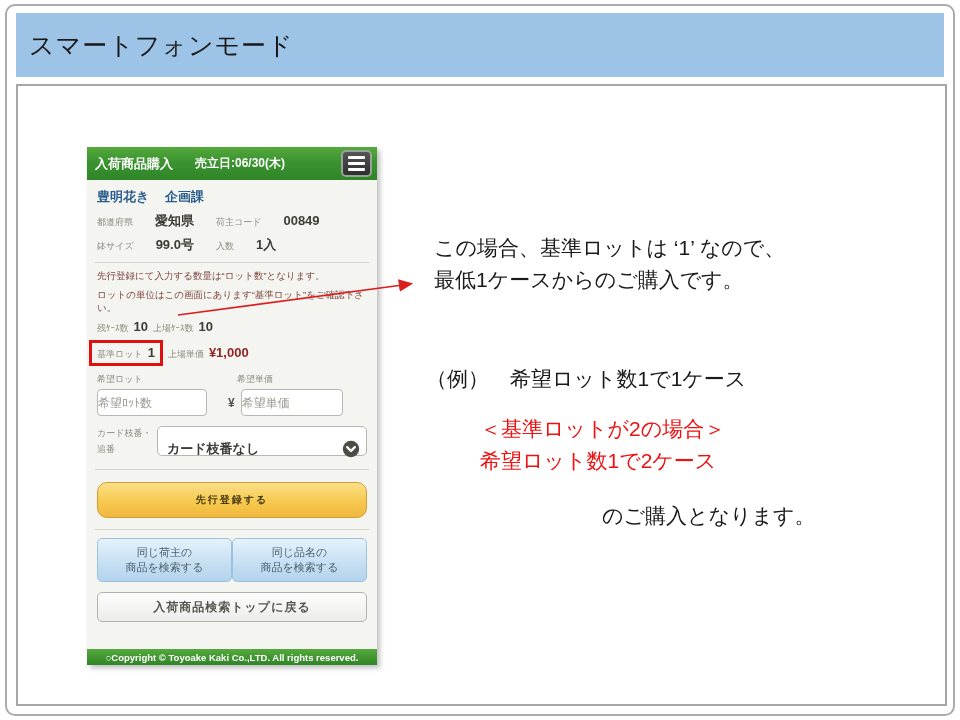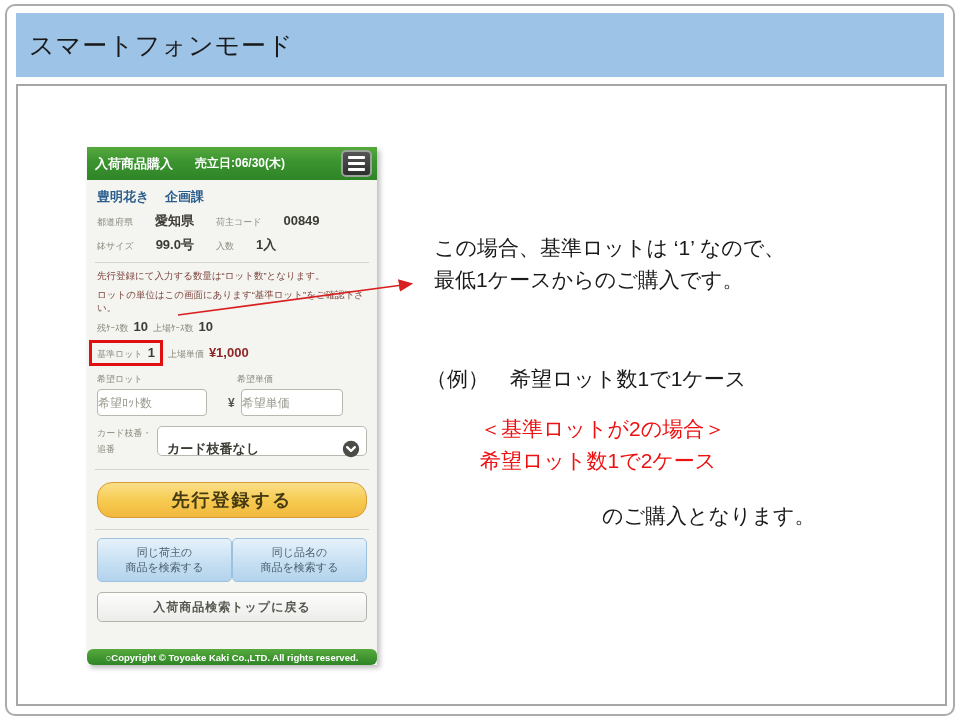--- a/index.html
+++ b/index.html
@@ -52,38 +52,38 @@
   .yen { font-size:12px; font-weight:bold; color:#55554d; margin:0 6px 0 21px; }
   .card-row { display:flex; align-items:center; margin-top:9px; }
   .card-row .lbl { width:60px; line-height:16px; }
   .select { flex:1; height:30px; background:#fff; border:1px solid #b8b8b0; border-radius:5px;
             display:flex; align-items:center; padding:16px 6px 0 9px; cursor:pointer; }
   .sel-text { flex:1; font-size:13px; font-weight:bold; color:#3c3c34; }
   .sel-icon svg { display:block; }
 
   .btn-register { display:block; width:100%; height:36px; margin-top:12px;
                   background:linear-gradient(180deg,#fbe088 0%,#f6c94e 55%,#f1b83e 100%);
-                  border:1px solid #d79b34; border-radius:15px; cursor:pointer;
-                  font-size:18px; font-weight:bold; color:#463a12; letter-spacing:2px;
+                  border:1px solid #d79b34; border-radius:10px; cursor:pointer;
+                  font-size:10px; font-weight:bold; color:#463a12; letter-spacing:2px;
                   font-family:"Liberation Sans", sans-serif; }
   .btn-grid { display:flex; justify-content:space-between; margin-top:8px; }
   .btn-blue { width:136px; height:44px;
               background:linear-gradient(180deg,#e6f2fb 0%,#c7e0f3 55%,#b3d3ec 100%);
               border:1px solid #9cc1de; border-radius:5px; cursor:pointer;
               font-size:11px; color:#4a5d6b; line-height:15px;
               font-family:"Liberation Sans", sans-serif; }
   .btn-back { display:block; width:100%; height:30px; margin-top:10px;
               background:linear-gradient(180deg,#fdfdfd 0%,#ececea 100%);
               border:1px solid #b3b3ad; border-radius:5px; cursor:pointer;
               font-size:12px; font-weight:bold; color:#55554d; letter-spacing:1px;
               font-family:"Liberation Sans", sans-serif; }
 
   .p-footer { flex:none; height:16px; margin-top:auto;
               background:linear-gradient(180deg,#55a93c 0%,#2f8527 100%);
-              display:flex; align-items:center; justify-content:center;border-radius:6px; }
+              display:flex; align-items:center; justify-content:center; }
   .p-footer span { color:#fff; font-size:9.5px; font-weight:bold; }
 
   
   .note { position:absolute; color:#1a1a1a; font-size:21px; line-height:32px; white-space:nowrap; }
   .note-case    { left:416px; top:146px; }
   .note-example { left:408px; top:257px;margin-top:20px; }
   .note-red     { left:462px; top:327px; color:#ed1111; }
   .note-buy     { left:584px; top:414px; }
 
   .arrow-overlay { position:absolute; inset:0; width:960px; height:720px;

